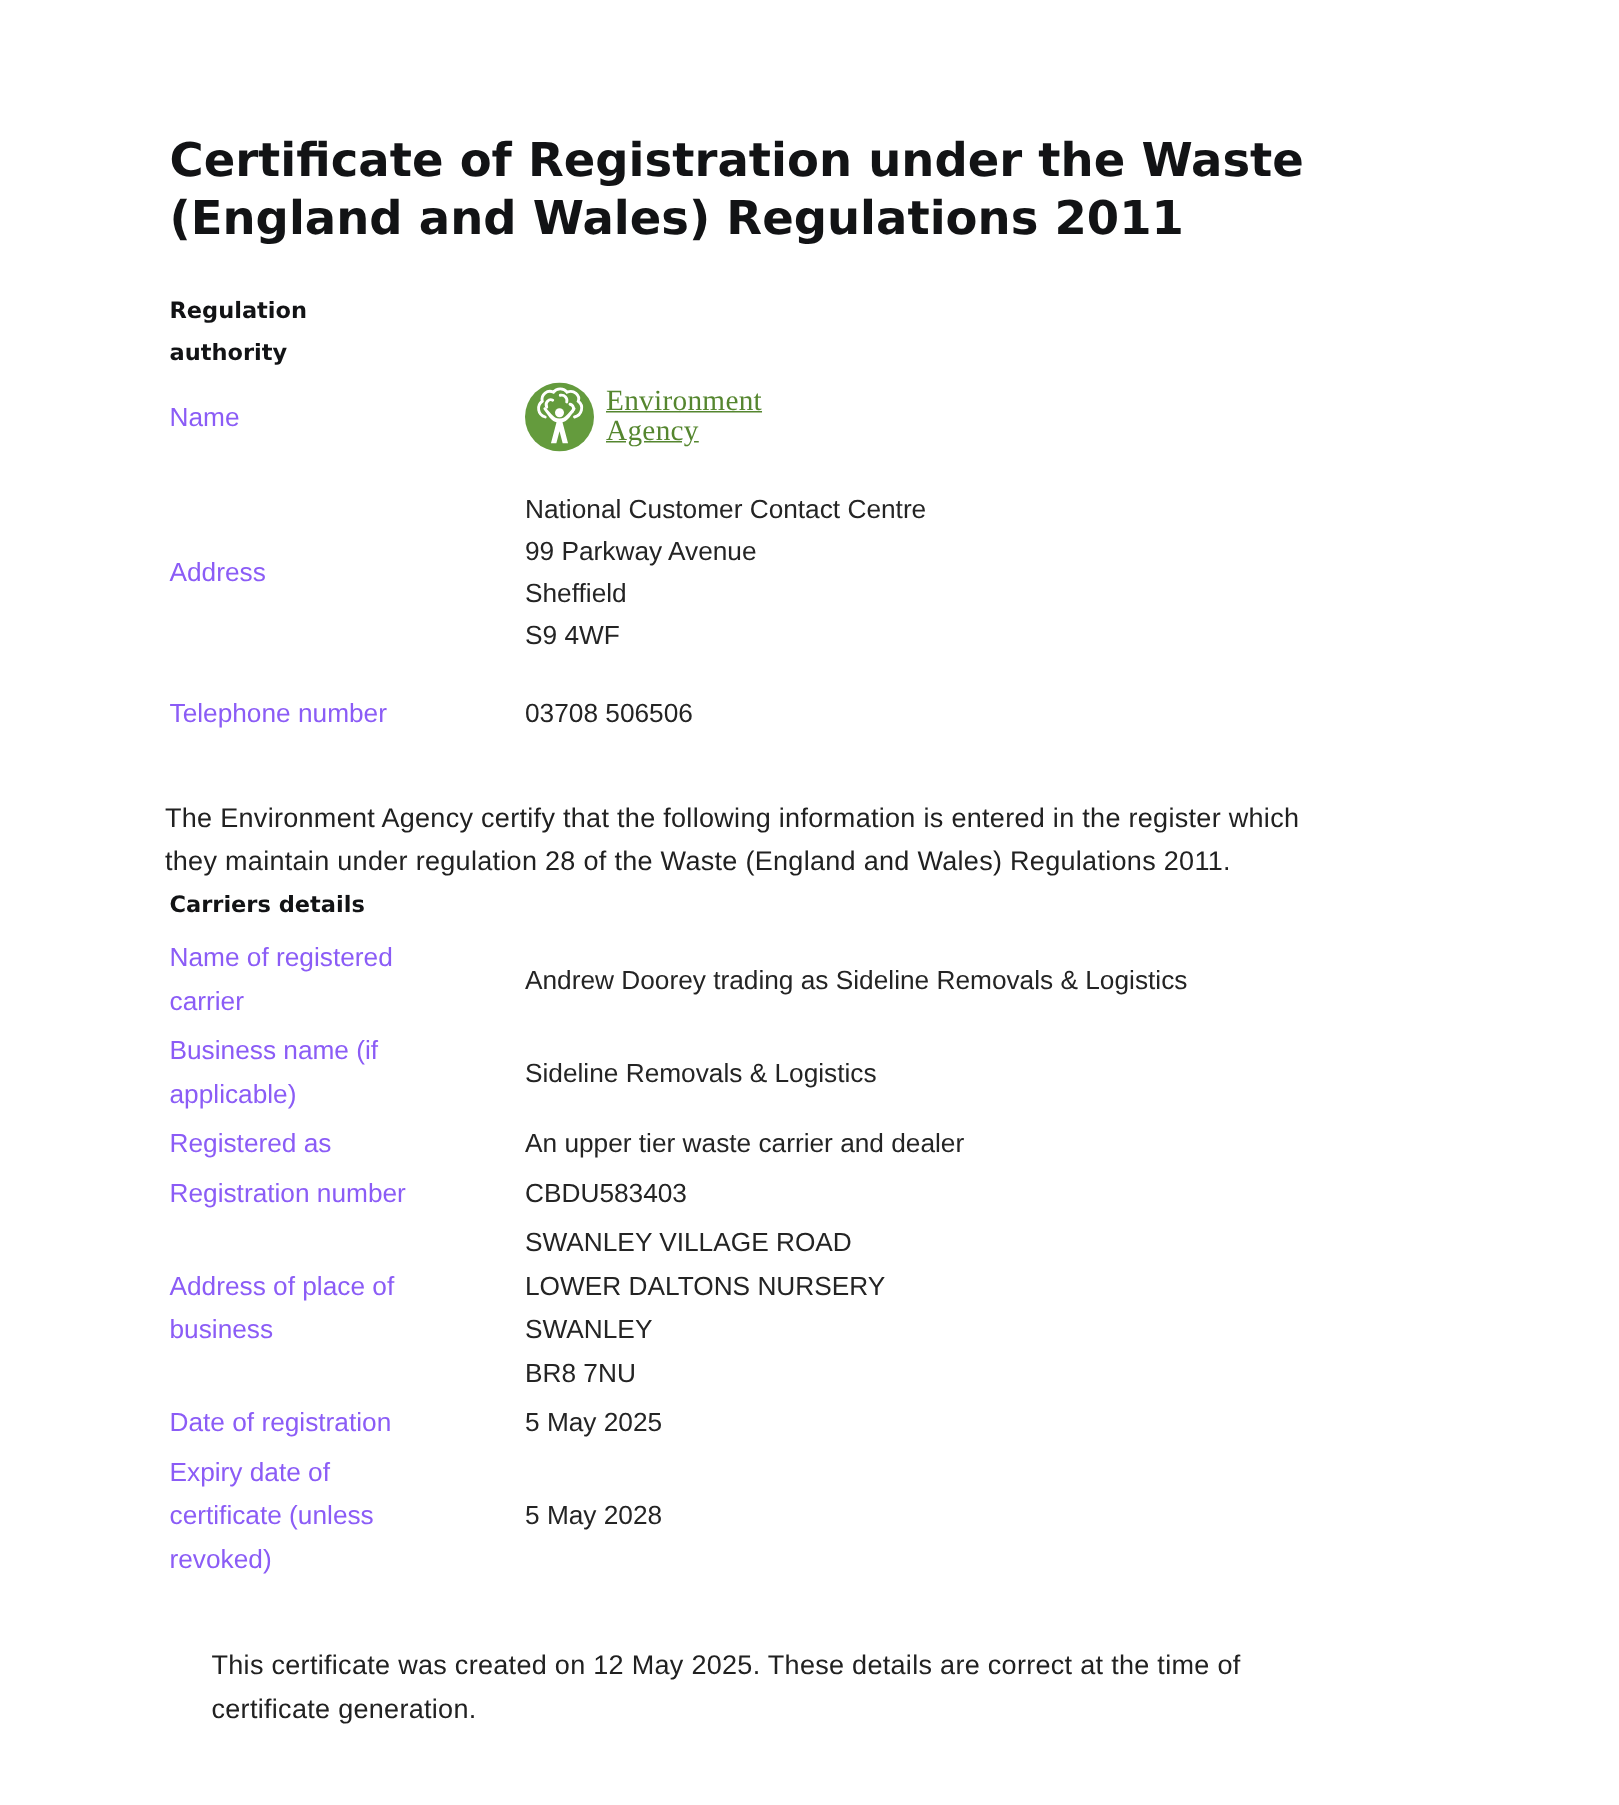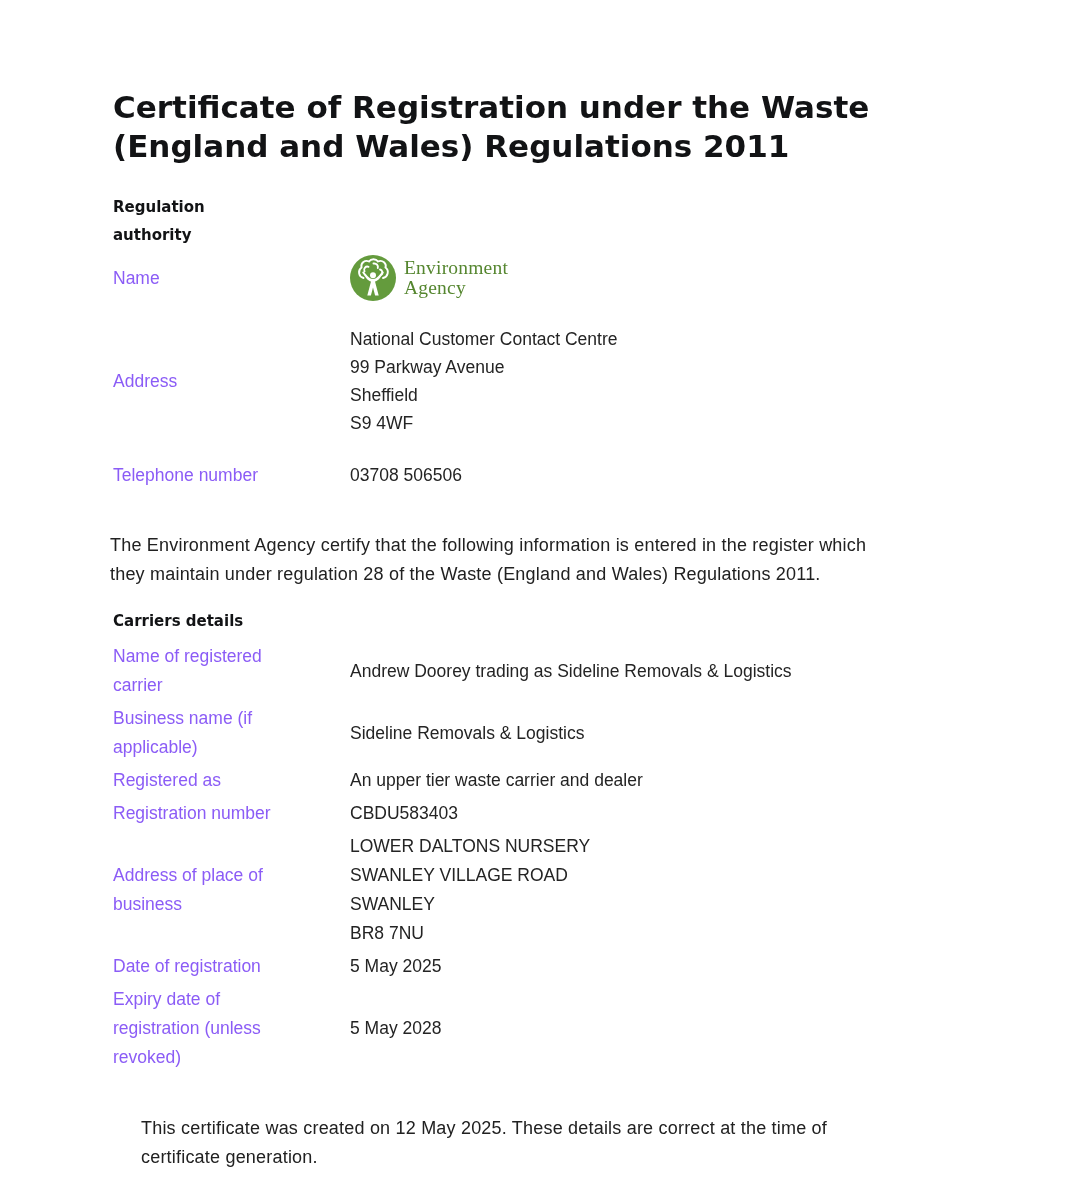--- a/index.html
+++ b/index.html
@@ -35,21 +35,20 @@
     font-weight: bold;
     font-size: 15px;
     line-height: 28px;
     color: #121315;
   }
   h2.ra-heading {
     width: 150px;
     margin-bottom: 6px;
   }
   h2.cd-heading {
-    margin-top: 18px;
     margin-bottom: 7px;
   }
   .row {
     display: flex;
     align-items: center;
   }
   .label {
     flex: 0 0 237px;
     box-sizing: border-box;
     padding-right: 52px;
@@ -75,20 +74,21 @@
     width: 46px;
     height: 46px;
     display: block;
   }
   .ea-wordmark {
     margin-left: 8px;
     font-family: "Liberation Serif", serif;
     font-size: 19.5px;
     line-height: 20.5px;
     letter-spacing: 0.2px;
+    text-decoration: underline;
   }
   .paragraph {
     margin: 42px 0 0 -3px;
     max-width: 768px;
     font-size: 18px;
     line-height: 29px;
     letter-spacing: 0.2px;
     color: #212121;
   }
   .footer-note {
@@ -170,33 +170,33 @@
     </div>
 
     <div class="row crow">
       <div class="label">Registration number</div>
       <div class="value">CBDU583403</div>
     </div>
 
     <div class="row crow">
       <div class="label">Address of place of business</div>
       <div class="value">
+        <div>SWANLEY VILLAGE ROAD</div>
         <div>LOWER DALTONS NURSERY</div>
-        <div>SWANLEY VILLAGE ROAD</div>
         <div>SWANLEY</div>
         <div>BR8 7NU</div>
       </div>
     </div>
 
     <div class="row crow">
       <div class="label">Date of registration</div>
       <div class="value">5 May 2025</div>
     </div>
 
     <div class="row crow">
-      <div class="label">Expiry date of registration (unless revoked)</div>
+      <div class="label">Expiry date of certificate (unless revoked)</div>
       <div class="value">5 May 2028</div>
     </div>
   </section>
 
   <p class="paragraph footer-note">This certificate was created on 12 May 2025. These details are correct at the time of certificate generation.</p>
 
 </div>
 
 </body></html>

